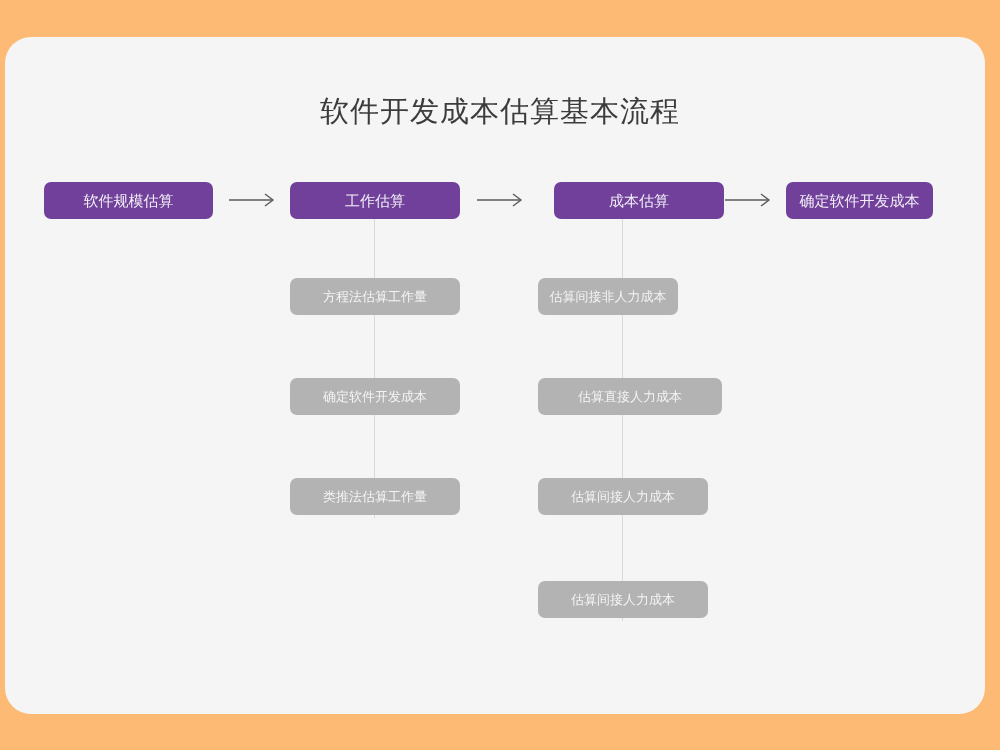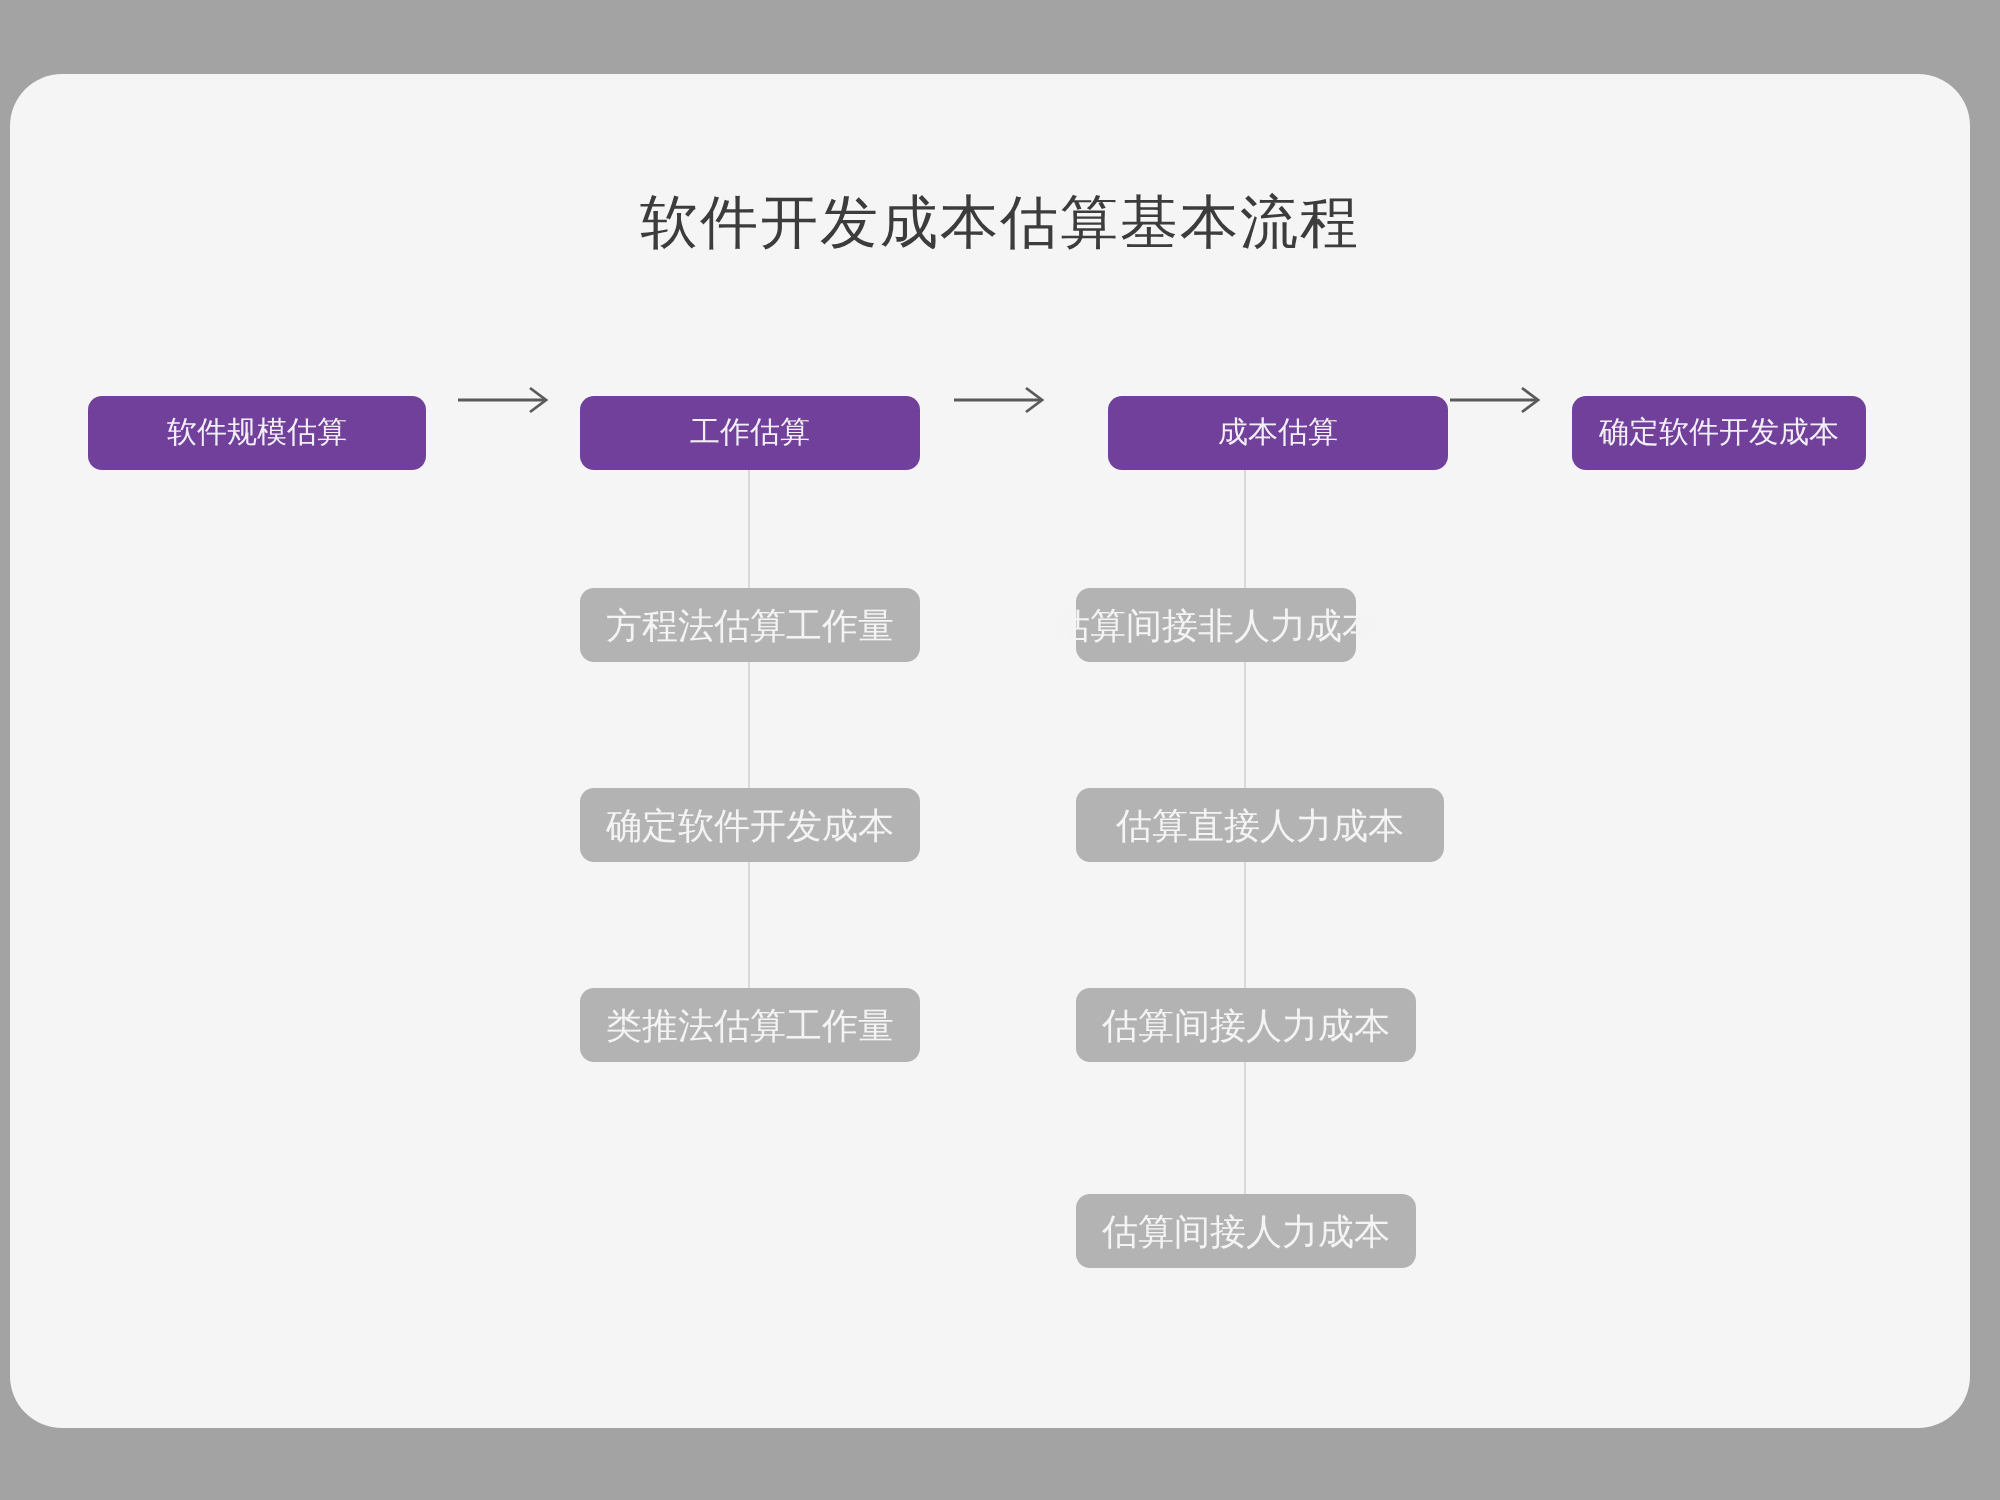--- a/index.html
+++ b/index.html
@@ -11,21 +11,21 @@
     width: 1000px;
     height: 750px;
     font-family: "Liberation Sans", "DejaVu Sans", sans-serif;
     overflow: hidden;
   }
 
   .page {
     position: relative;
     width: 1000px;
     height: 750px;
-    background: #a3a3a3;
+    background: #fdba74;
   }
 
   
   .card {
     position: absolute;
     left: 5px;
     top: 37px;
     width: 980px;
     height: 677px;
     background: #f5f5f5;
@@ -48,32 +48,31 @@
   
   .node {
     position: absolute;
     box-sizing: border-box;
     display: flex;
     align-items: center;
     justify-content: center;
     border-radius: 7px;
     white-space: nowrap;
     line-height: 1;
-    margin-top: 16px;
   }
   .node.primary {
     background: #70409b;
     color: #f2eef7;
     font-size: 15px;
     height: 37px;
   }
   .node.secondary {
     background: #b3b3b3;
     color: #f4f4f4;
-    font-size: 18px;
+    font-size: 13px;
     height: 37px;
   }
 
   
   .arrow {
     position: absolute;
     height: 20px;
     color: #5a5a5a;
   }
   .arrow svg { display: block; }

